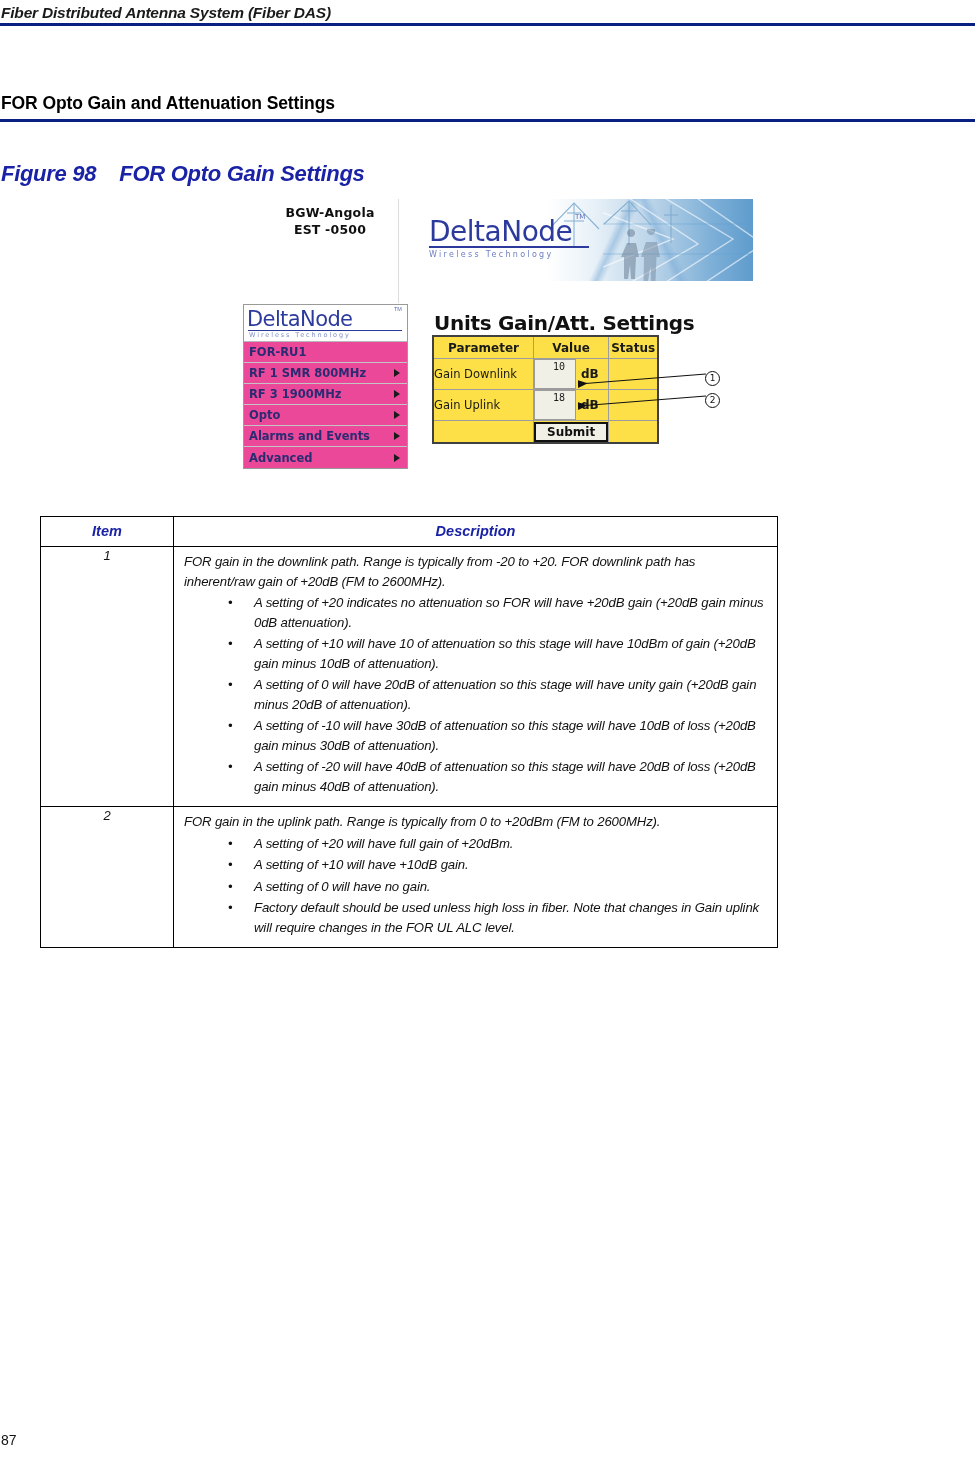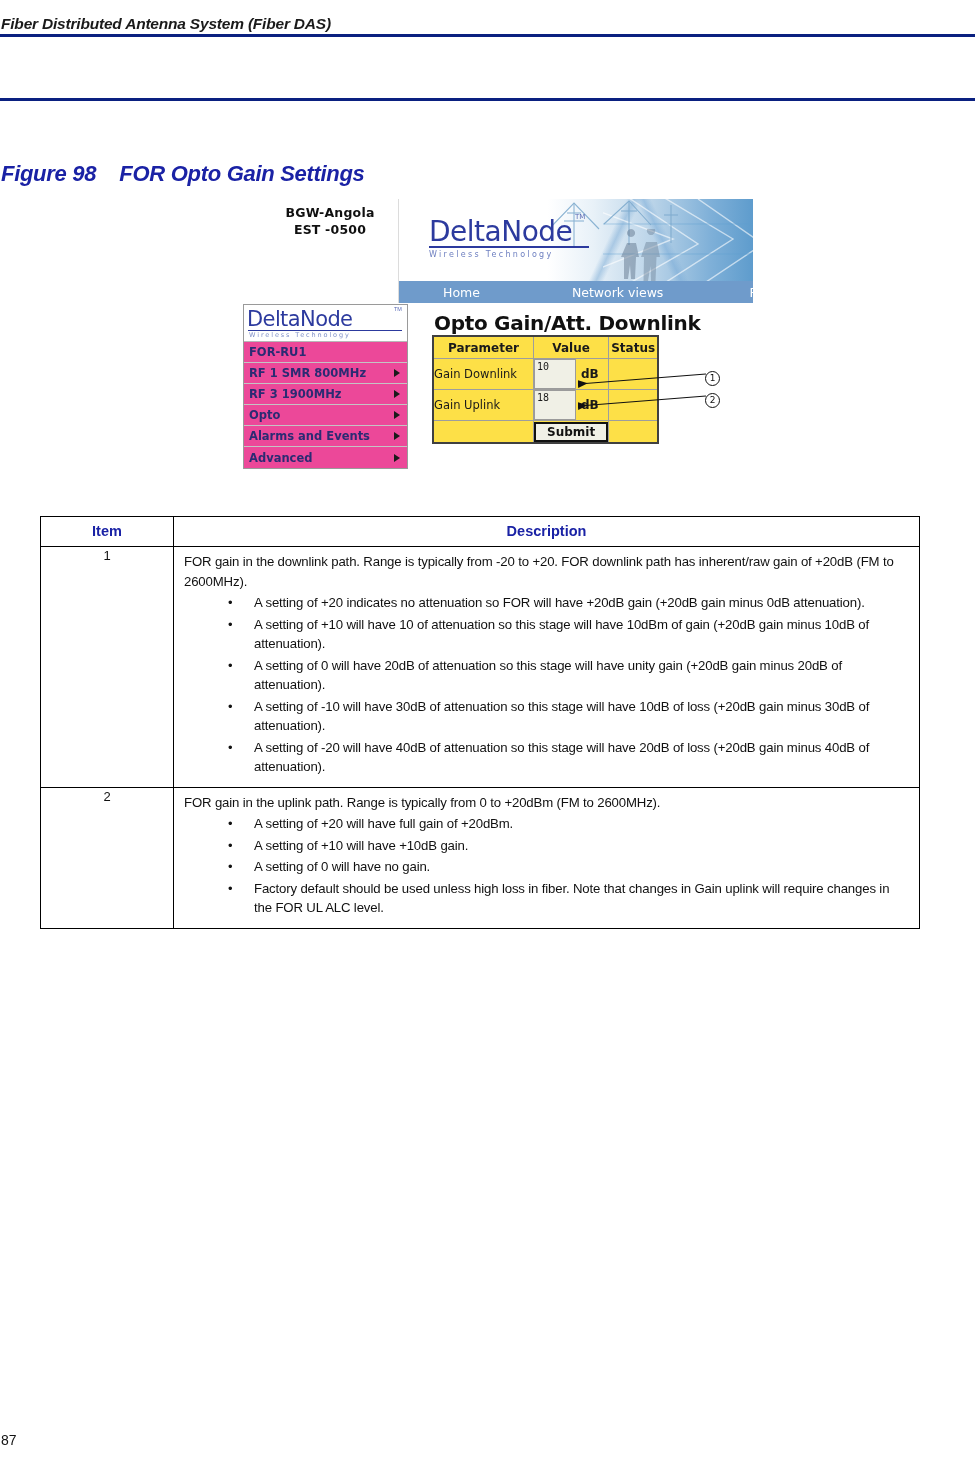--- a/index.html
+++ b/index.html
@@ -12,21 +12,21 @@
     height: 1467px;
     position: relative;
     font-family: "Liberation Sans", sans-serif;
     color: #000000;
     overflow: hidden;
   }
 
   
   .page-header {
     position: absolute;
-    left: 0; top: 15px;
+    left: 0; top: 4px;
     width: 848px;
   }
   .page-header .hdr-text {
     font-family: "Liberation Sans", sans-serif;
     font-style: italic;
     font-size: 15.5px;
     font-weight: 600;
     letter-spacing: -0.2px;
     color: #1a1a1a;
     line-height: 17px;
@@ -289,21 +289,21 @@
   }
   .val-input {
     display: inline-block;
     width: 42px;
     height: 30px;
     line-height: 14px;
     border: 1px solid #9b9b9b;
     background: #f0f0e6;
     font-family: "DejaVu Sans Mono", monospace;
     font-size: 10px;
-    padding-left: 2px;
+    padding-left: 18px;
     vertical-align: middle;
     box-sizing: border-box;
   }
   .val-unit {
     font-weight: bold;
     font-size: 12px;
     margin-left: 5px;
     vertical-align: middle;
   }
   .submit-cell { text-align: center; height: 24px; }
@@ -337,23 +337,24 @@
     position: absolute;
     left: 340px; top: 160px;
     width: 140px; height: 60px;
     overflow: visible;
   }
 
   
   .desc-table {
     position: absolute;
     left: 40px; top: 516px;
-    width: 880px;
+    width: 738px;
     border-collapse: collapse;
     font-family: "Liberation Sans", sans-serif;
+    font-style: italic;
   }
   .desc-table th, .desc-table td {
     border: 1px solid #000000;
     vertical-align: top;
   }
   .desc-table th {
     text-align: center;
     color: #1a22a5;
     font-size: 14.5px;
     font-weight: bold;
@@ -407,20 +408,21 @@
 </style>
 </head>
 <body>
 
 <div class="page-header">
   <div class="hdr-text">Fiber Distributed Antenna System (Fiber DAS)</div>
   <div class="rule-blue top"></div>
 </div>
 
 <div class="section-heading">
+  <div class="sh-text">FOR Opto Gain and Attenuation Settings</div>
   <div class="rule-blue"></div>
 </div>
 
 <div class="figure-caption">Figure 98    FOR Opto Gain Settings</div>
 
 <div class="screenshot">
 
   <div class="site-title">
     <div>BGW-Angola</div>
     <div>EST -0500</div>
@@ -459,25 +461,20 @@
       </svg>
     </div>
 
     <div class="logo-wrap">
       <div class="logo-main">DeltaNode</div>
       <div class="logo-rule"></div>
       <div class="logo-sub">Wireless   Technology</div>
     </div>
     <div class="logo-tm">TM</div>
 
-    <div class="navbar">
-      <div class="navitem nav-home">Home</div>
-      <div class="navitem nav-network">Network views</div>
-      <div class="navitem nav-rf">RF Units</div>
-    </div>
   </div>
 
   <div class="sidebar">
     <div class="sidebar-logo">
       <div class="sl-main">DeltaNode</div>
       <div class="sl-rule"></div>
       <div class="sl-sub">Wireless   Technology</div>
       <div class="sl-tm">TM</div>
     </div>
 
@@ -500,21 +497,21 @@
       <span>Alarms and Events</span>
       <span class="menu-arrow"></span>
     </div>
     <div class="menu-item">
       <span>Advanced</span>
       <span class="menu-arrow"></span>
     </div>
   </div>
 
   <div class="settings">
-    <div class="settings-title">Opto Gain/Att. Downlink</div>
+    <div class="settings-title">Units Gain/Att. Settings</div>
 
     <table class="param-table">
       <tbody>
           <tr>
         <th class="col-param">Parameter</th>
         <th class="col-value">Value</th>
         <th class="col-status">Status</th>
       </tr>
       <tr>
         <td class="cell-param">Gain Downlink</td>

